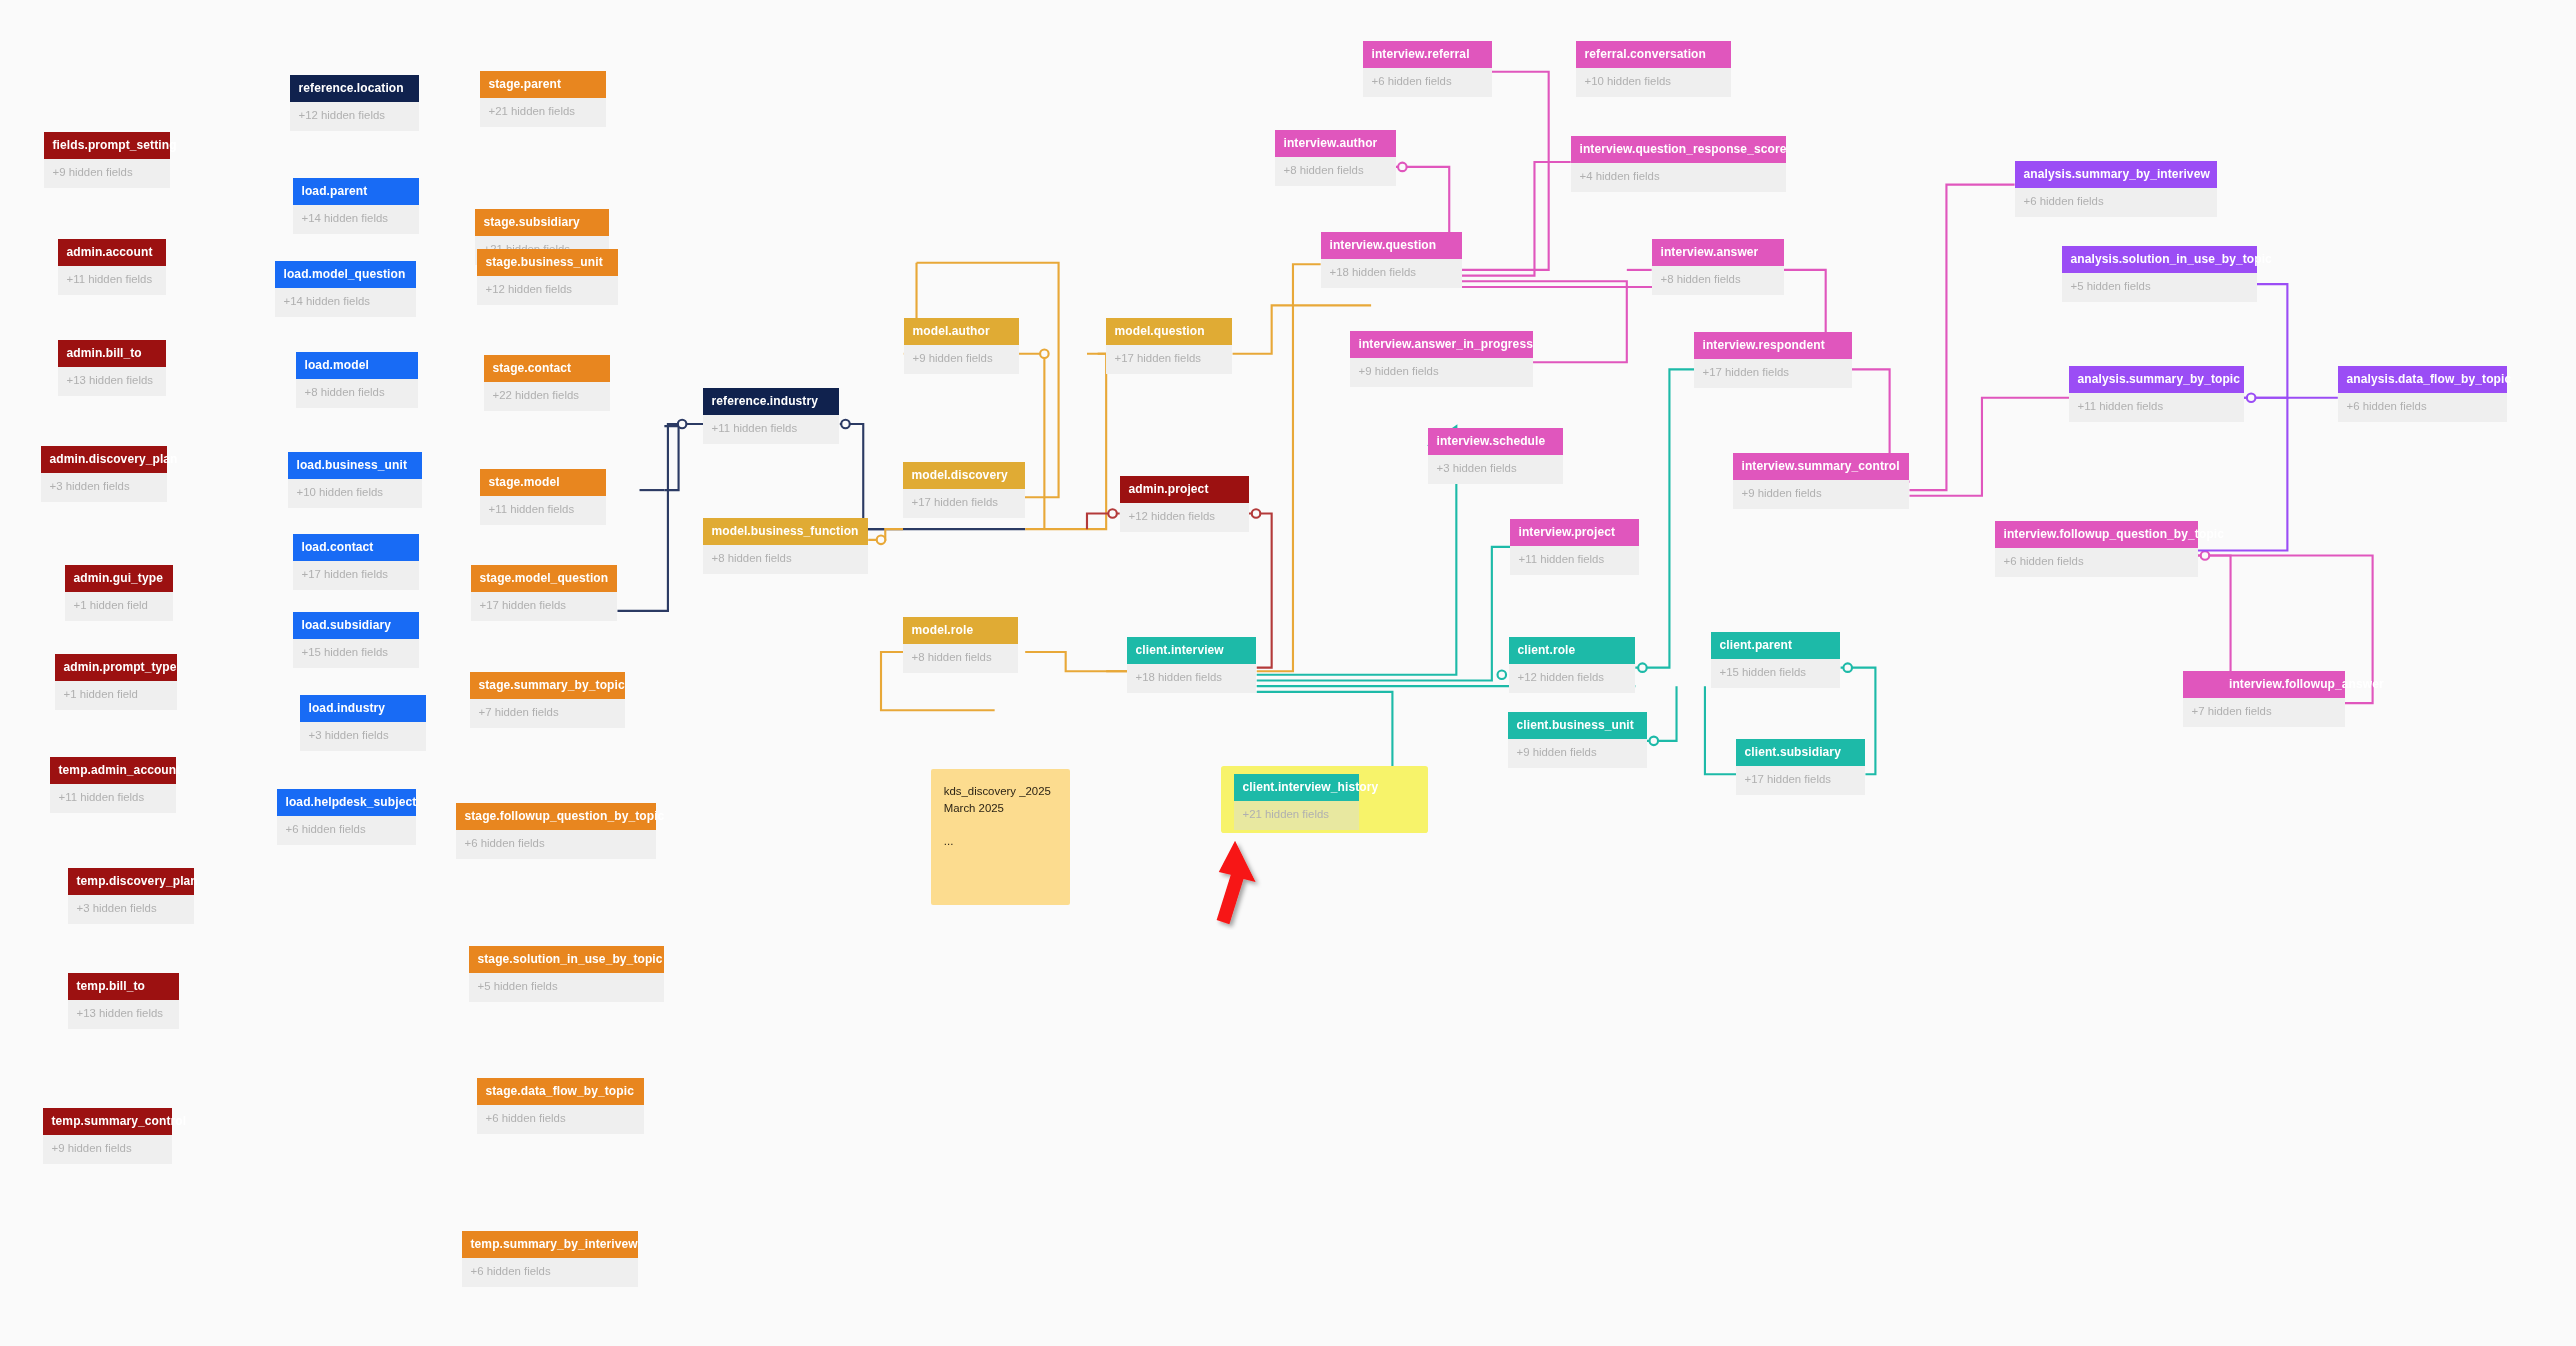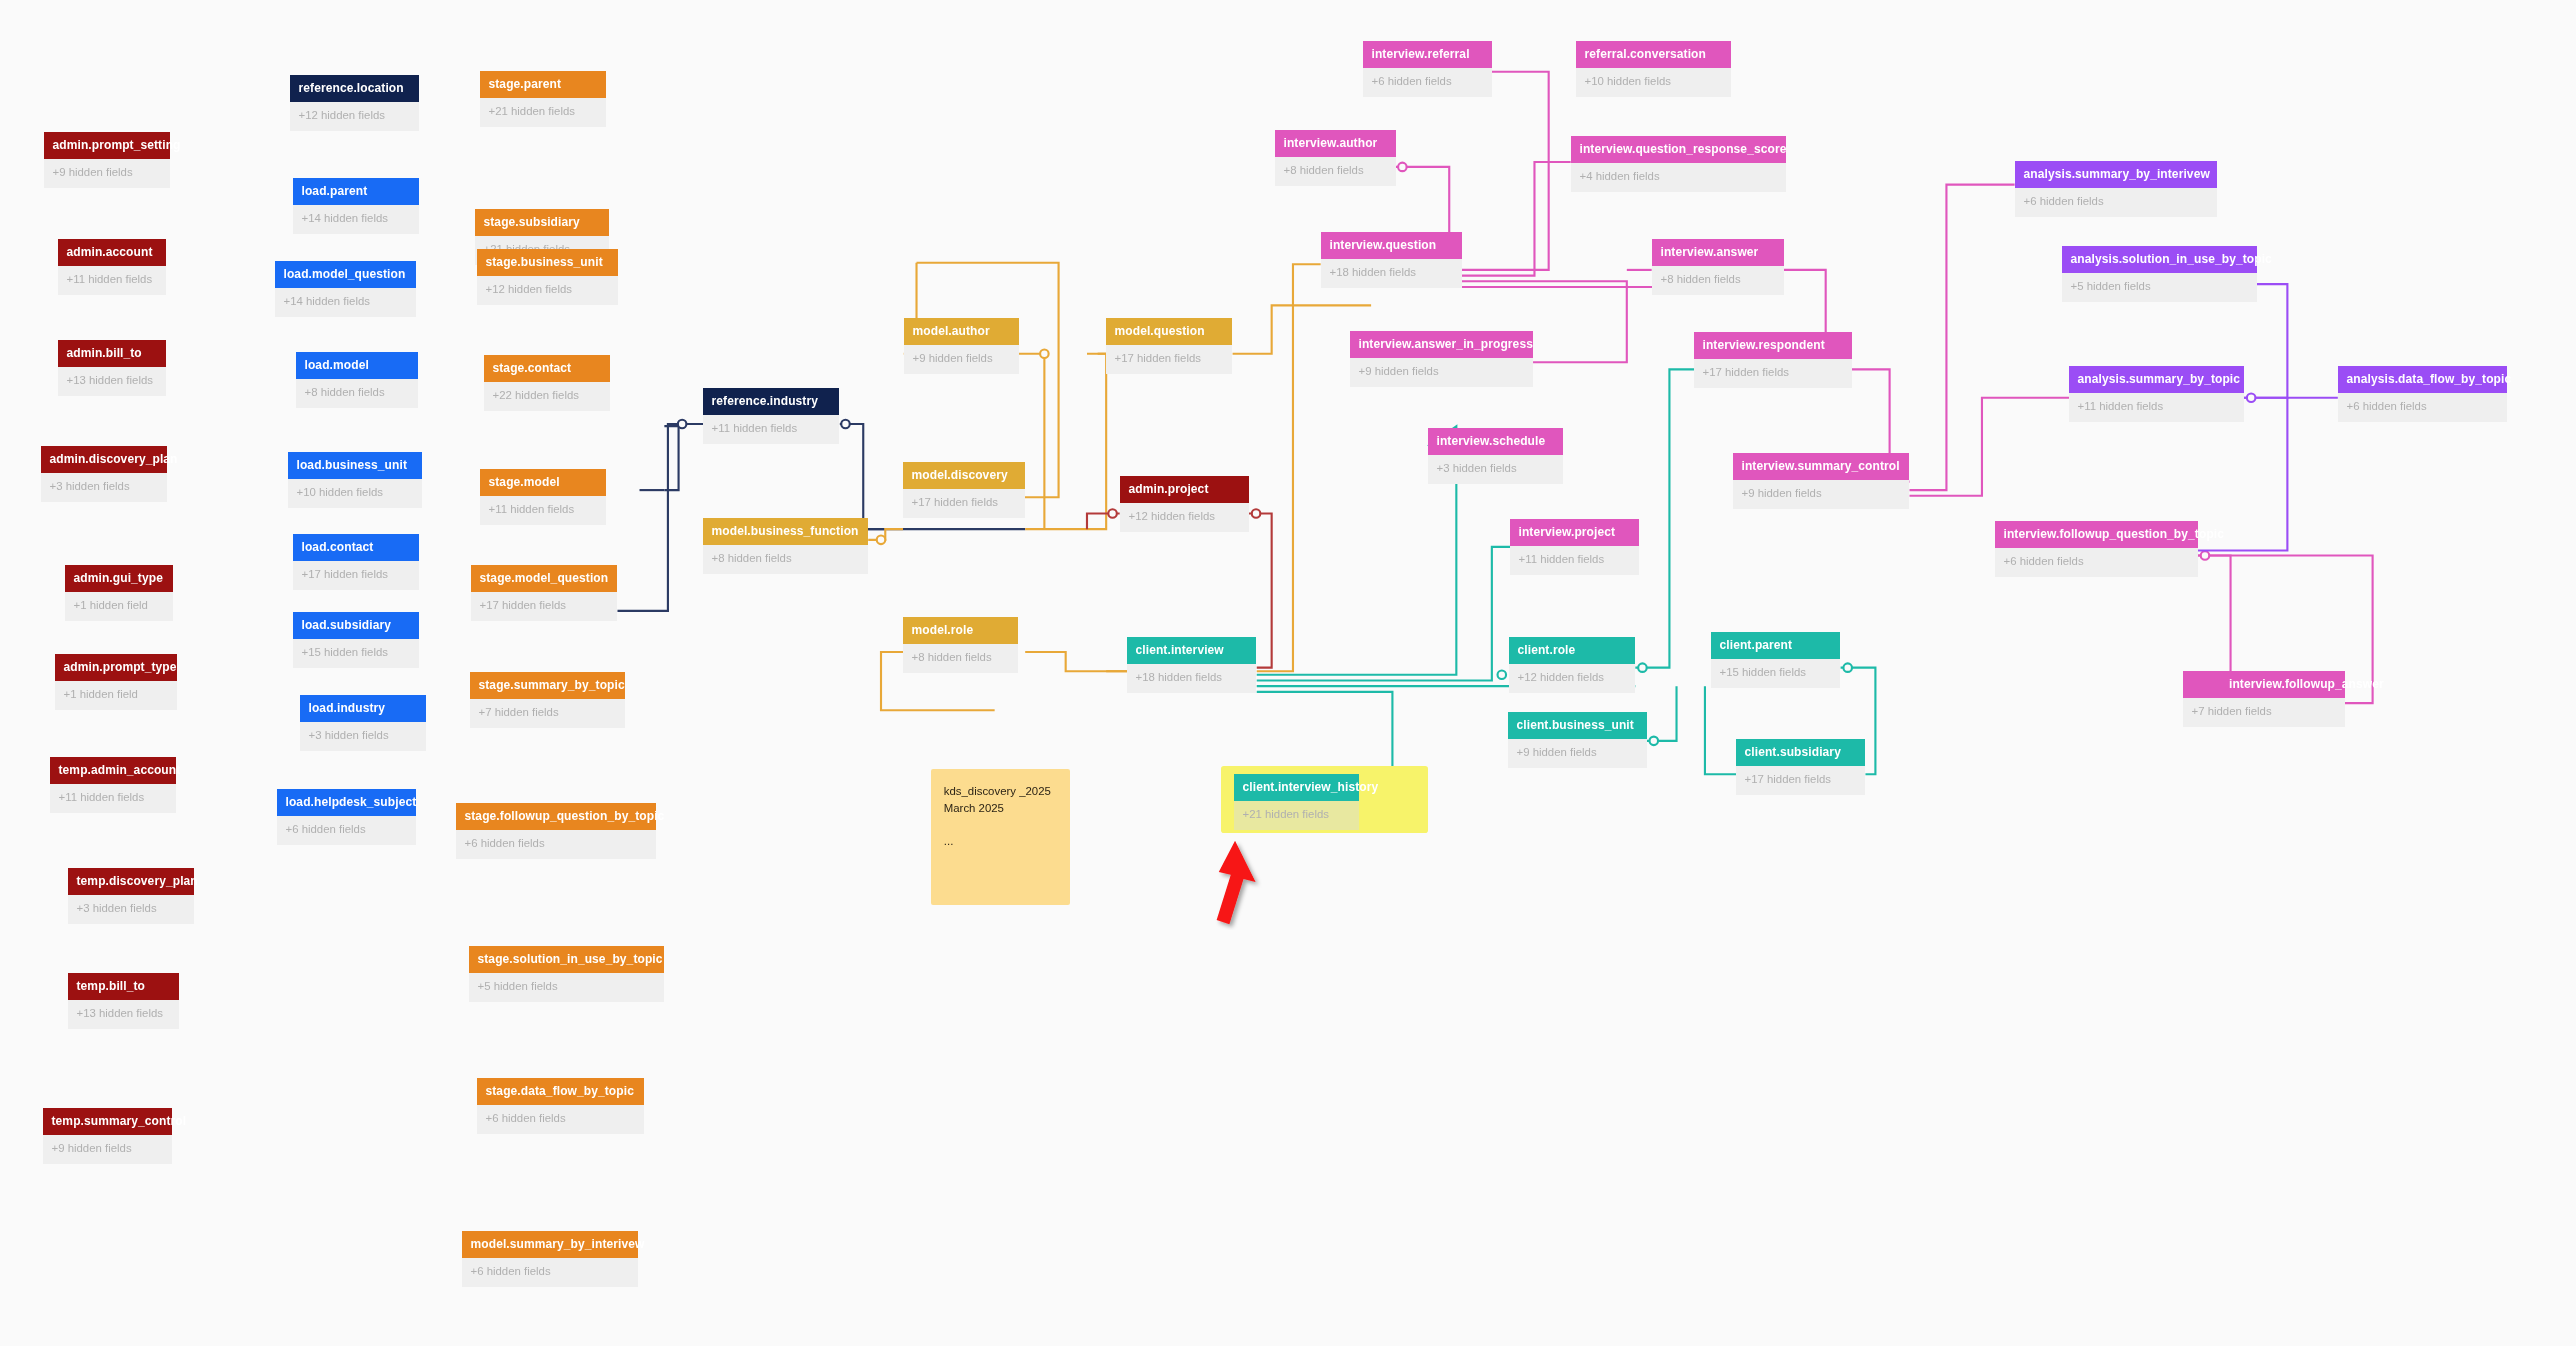--- a/index.html
+++ b/index.html
@@ -167,21 +167,21 @@
     <defs>
       <filter id="arrshadow" x="-40%" y="-40%" width="200%" height="200%">
         <feDropShadow dx="4" dy="4" stdDeviation="3" flood-color="#000" flood-opacity="0.35"></feDropShadow>
       </filter>
     </defs>
     <path d="M48,4 L77,62 L60,58 L40,122 L22,116 L42,52 L25,48 Z" fill="#f71414" filter="url(#arrshadow)"></path>
   </svg>
 
   <div id="tables-root">
       <div class="tbl" style="left: 44px; top: 132px; width: 126px;">
-        <div class="tbl-head" style="background: rgb(156, 17, 17);">admin.prompt_setting</div>
+        <div class="tbl-head" style="background: rgb(156, 17, 17);">fields.prompt_setting</div>
         <div class="tbl-body">+9 hidden fields</div>
       </div>
       <div class="tbl" style="left: 58px; top: 239px; width: 108px;">
         <div class="tbl-head" style="background: rgb(156, 17, 17);">admin.account</div>
         <div class="tbl-body">+11 hidden fields</div>
       </div>
       <div class="tbl" style="left: 58px; top: 340px; width: 108px;">
         <div class="tbl-head" style="background: rgb(156, 17, 17);">admin.bill_to</div>
         <div class="tbl-body">+13 hidden fields</div>
       </div>
@@ -283,21 +283,21 @@
       </div>
       <div class="tbl" style="left: 469px; top: 946px; width: 195px;">
         <div class="tbl-head" style="background: rgb(232, 134, 31);">stage.solution_in_use_by_topic</div>
         <div class="tbl-body">+5 hidden fields</div>
       </div>
       <div class="tbl" style="left: 477px; top: 1078px; width: 167px;">
         <div class="tbl-head" style="background: rgb(232, 134, 31);">stage.data_flow_by_topic</div>
         <div class="tbl-body">+6 hidden fields</div>
       </div>
       <div class="tbl" style="left: 462px; top: 1231px; width: 176px;">
-        <div class="tbl-head" style="background: rgb(232, 134, 31);">model.summary_by_interivew</div>
+        <div class="tbl-head" style="background: rgb(232, 134, 31);">temp.summary_by_interivew</div>
         <div class="tbl-body">+6 hidden fields</div>
       </div>
       <div class="tbl" style="left: 703px; top: 388px; width: 136px;">
         <div class="tbl-head" style="background: rgb(16, 34, 78);">reference.industry</div>
         <div class="tbl-body">+11 hidden fields</div>
       </div>
       <div class="tbl" style="left: 904px; top: 318px; width: 115px;">
         <div class="tbl-head" style="background: rgb(224, 171, 52);">model.author</div>
         <div class="tbl-body">+9 hidden fields</div>
       </div>

